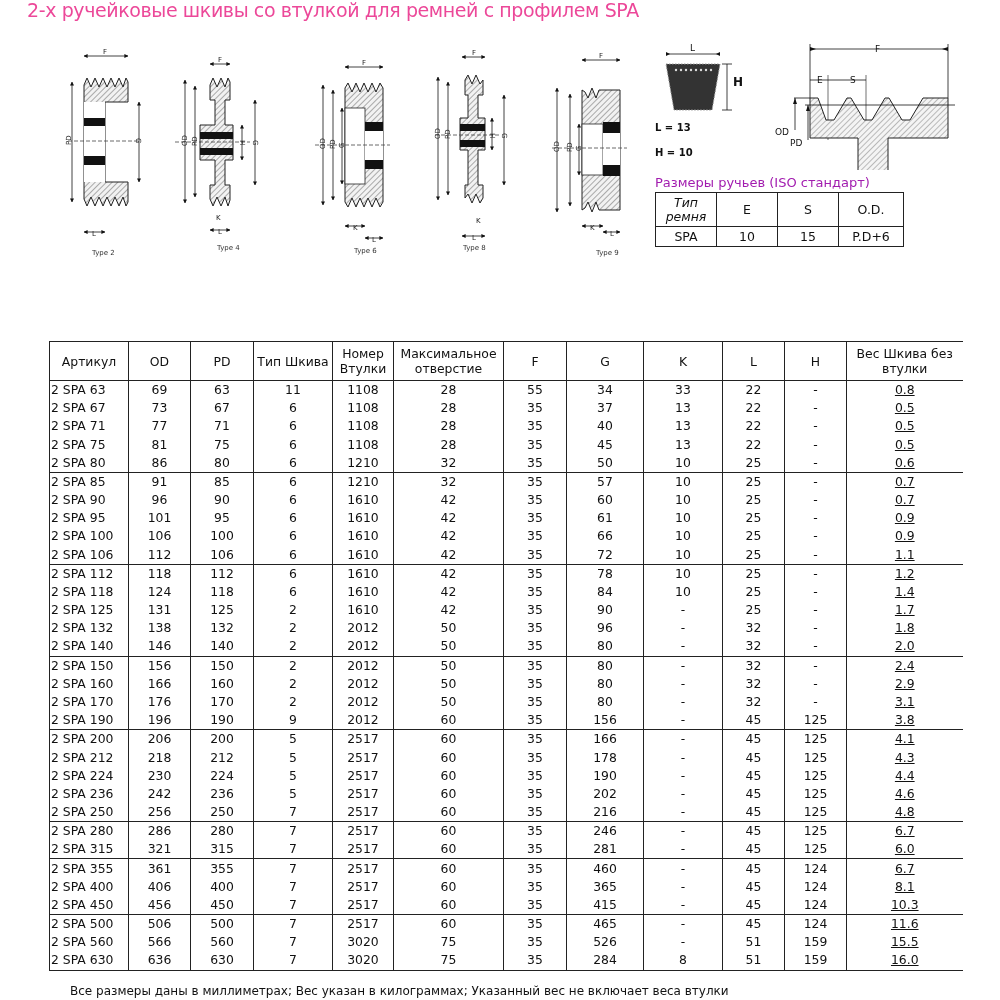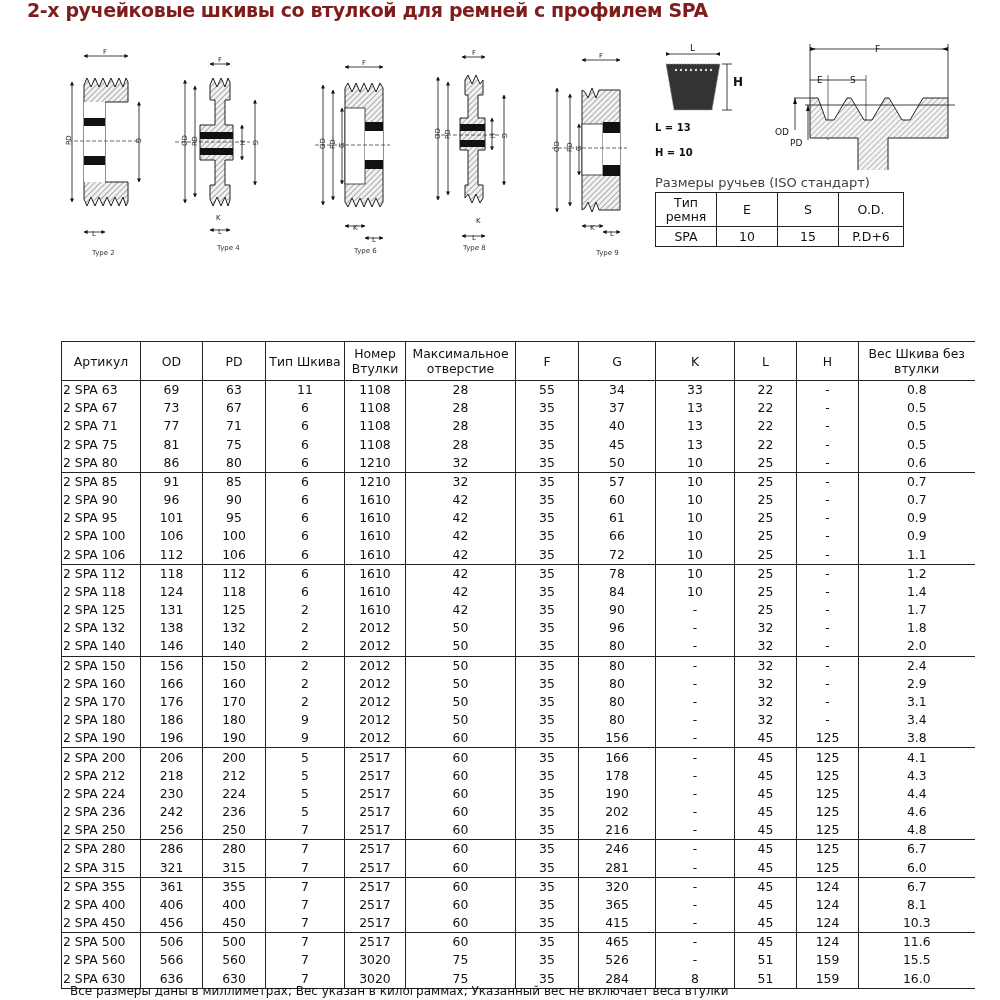--- a/index.html
+++ b/index.html
@@ -1,29 +1,29 @@
 <!DOCTYPE html>
 <html><head>
 <meta charset="utf-8">
 <style>
   html, body { margin:0; padding:0; background:#ffffff; }
   body { width:1000px; height:1000px; position:relative; overflow:hidden; font-family:"DejaVu Sans", sans-serif; color:#111; }
-  .title { position:absolute; left:27px; top:-1px; font-family:"DejaVu Sans", sans-serif; font-weight:bold; font-size:19px; letter-spacing:-0.4px; color:#7f1d1d; white-space:nowrap; }
+  .title { position:absolute; left:27px; top:-1px; font-family:"DejaVu Sans", sans-serif; font-weight:normal; font-size:19px; letter-spacing:-0.4px; color:#ec4899; white-space:nowrap; }
   .drawing { position:absolute; }
   .cap { font-family:"DejaVu Sans", sans-serif; font-size:7px; fill:#333; }
   .dimtxt { font-family:"DejaVu Sans", sans-serif; font-size:7px; fill:#222; }
   .belt-txt { position:absolute; font-family:"DejaVu Sans", sans-serif; font-weight:bold; font-size:10px; color:#111; }
-  .iso-title { position:absolute; left:655px; top:175px; font-size:13px; color:#404040; white-space:nowrap; }
+  .iso-title { position:absolute; left:655px; top:175px; font-size:13px; color:#a21caf; white-space:nowrap; }
   table.iso { position:absolute; left:655px; top:192px; border-collapse:collapse; font-size:12.5px; }
   table.iso td { border:1px solid #222; text-align:center; padding:0; line-height:14px; }
-  table.main { position:absolute; left:49px; top:341px; border-collapse:collapse; font-size:12.4px; table-layout:fixed;margin-left:12px; }
+  table.main { position:absolute; left:49px; top:341px; border-collapse:collapse; font-size:12.4px; table-layout:fixed; }
   table.main th { font-weight:normal; border:1px solid #222; text-align:center; height:38px; line-height:15px; padding:0; }
   table.main th.last { border-right:none; }
   table.main td { border-left:1px solid #222; border-right:1px solid #222; height:18.18px; line-height:18px; padding:0; text-align:center; white-space:nowrap; }
-  table.main td.last { border-right:none; }
+  table.main td.last { border-right:none;text-decoration:underline; }
   table.main td.art { text-align:left; padding-left:1px; }
   table.main tr.gstart td { border-top:1px solid #222; }
   table.main tr.lastrow td { border-bottom:1px solid #222; }
   .footnote { position:absolute; left:70px; top:984px; font-size:12px; color:#111; white-space:nowrap; }
 </style>
 </head>
 <body>
 
 <div class="title">2-х ручейковые шкивы со втулкой для ремней с профилем SPA</div>
 
@@ -195,21 +195,21 @@
   <text x="5" y="95" font-size="9" font-family="DejaVu Sans, sans-serif" fill="#111">OD</text>
   <line x1="38" y1="65" x2="38" y2="100" stroke="#111" stroke-width="0.8"></line>
   <polygon points="36,71 38,65 40,71" fill="#111"></polygon>
   <text x="20" y="106" font-size="9" font-family="DejaVu Sans, sans-serif" fill="#111">PD</text>
 </svg>
 
 <div class="iso-title">Размеры ручьев (ISO стандарт)</div>
 <table class="iso">
   <tbody>
       <tr>
-    <td style="width:60px;height:33px;line-height:14px;">
+    <td style="width:60px;height:33px;line-height:14px;font-style:italic;">
       <div>Тип</div>
       <div>ремня</div>
     </td>
     <td style="width:60px;">E</td>
     <td style="width:60px;">S</td>
     <td style="width:64px;">O.D.</td>
   </tr>
   <tr style="height:20px;">
     <td>SPA</td>
     <td>10</td>
@@ -506,34 +506,20 @@
         <td>2012</td>
         <td>50</td>
         <td>35</td>
         <td>80</td>
         <td>-</td>
         <td>32</td>
         <td>-</td>
         <td class="last">3.1</td>
       </tr>
       <tr>
-        <td class="art">2 SPA 180</td>
-        <td>186</td>
-        <td>180</td>
-        <td>9</td>
-        <td>2012</td>
-        <td>50</td>
-        <td>35</td>
-        <td>80</td>
-        <td>-</td>
-        <td>32</td>
-        <td>-</td>
-        <td class="last">3.4</td>
-      </tr>
-      <tr>
         <td class="art">2 SPA 190</td>
         <td>196</td>
         <td>190</td>
         <td>9</td>
         <td>2012</td>
         <td>60</td>
         <td>35</td>
         <td>156</td>
         <td>-</td>
         <td>45</td>
@@ -639,21 +625,21 @@
         <td class="last">6.0</td>
       </tr>
       <tr class="gstart">
         <td class="art">2 SPA 355</td>
         <td>361</td>
         <td>355</td>
         <td>7</td>
         <td>2517</td>
         <td>60</td>
         <td>35</td>
-        <td>320</td>
+        <td>460</td>
         <td>-</td>
         <td>45</td>
         <td>124</td>
         <td class="last">6.7</td>
       </tr>
       <tr>
         <td class="art">2 SPA 400</td>
         <td>406</td>
         <td>400</td>
         <td>7</td>

